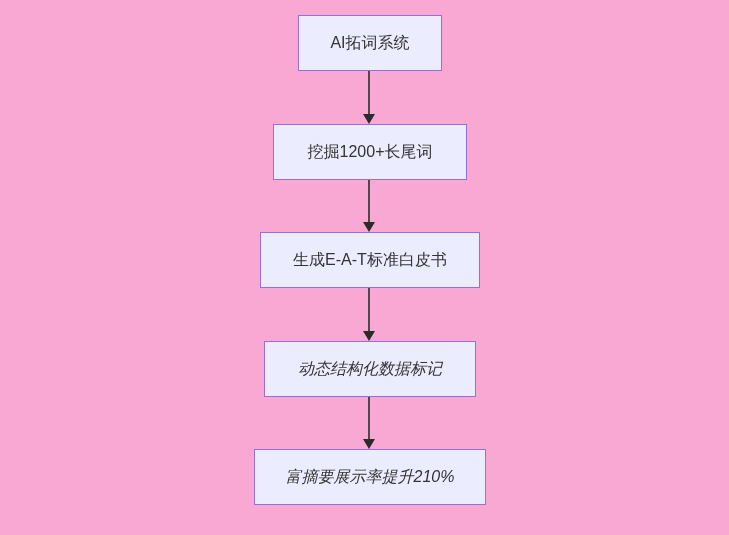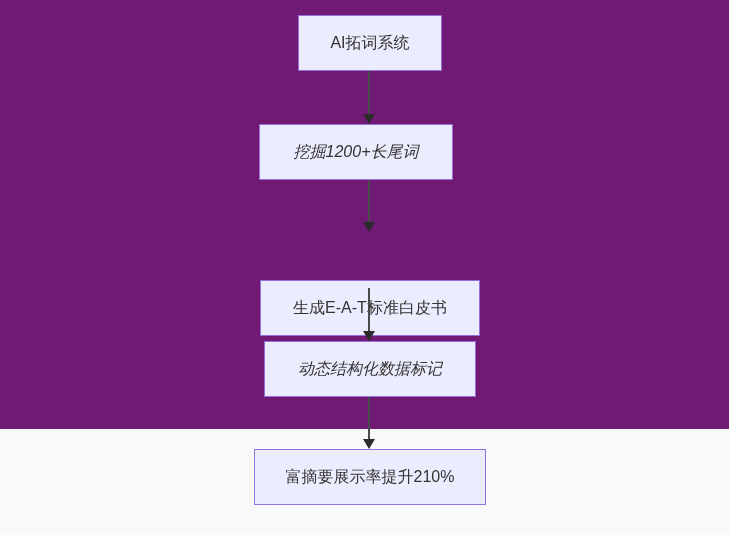--- a/index.html
+++ b/index.html
@@ -9,41 +9,41 @@
   body {
     width: 729px;
     height: 535px;
     background: #f9f9f9;
     font-family: "Liberation Sans", "DejaVu Sans", sans-serif;
     overflow: hidden;
   }
   .canvas {
     position: relative;
     width: 729px;
-    height: 429px;
-    background: #701a75;
+    height: 535px;
+    background: #f9a8d4;
   }
   .node {
     position: absolute;
     box-sizing: border-box;
     background: #ECECFF;
     border: 1.5px solid #9370DB;
     color: #333333;
     font-size: 16px;
     display: flex;
     align-items: center;
     justify-content: center;
     text-align: center;
     white-space: nowrap;
   }
   .n1 { left: 298px; top: 15px;  width: 144px; height: 56px; }
-  .n2 { left: 259px; top: 124px; width: 194px; height: 56px; font-style: italic; }
-  .n3 { left: 260px; top: 232px; width: 220px; height: 56px; margin-top: 48px; }
+  .n2 { left: 273px; top: 124px; width: 194px; height: 56px; }
+  .n3 { left: 260px; top: 232px; width: 220px; height: 56px; }
   .n4 { left: 264px; top: 341px; width: 212px; height: 56px; font-style: italic; }
-  .n5 { left: 254px; top: 449px; width: 232px; height: 56px; }
+  .n5 { left: 254px; top: 449px; width: 232px; height: 56px; font-style: italic; }
 
   .arrow {
     position: absolute;
     left: 363px;
     width: 12px;
   }
   .a1 { top: 71px;  height: 53px; }
   .a2 { top: 180px; height: 52px; }
   .a3 { top: 288px; height: 53px; }
   .a4 { top: 397px; height: 52px; }

